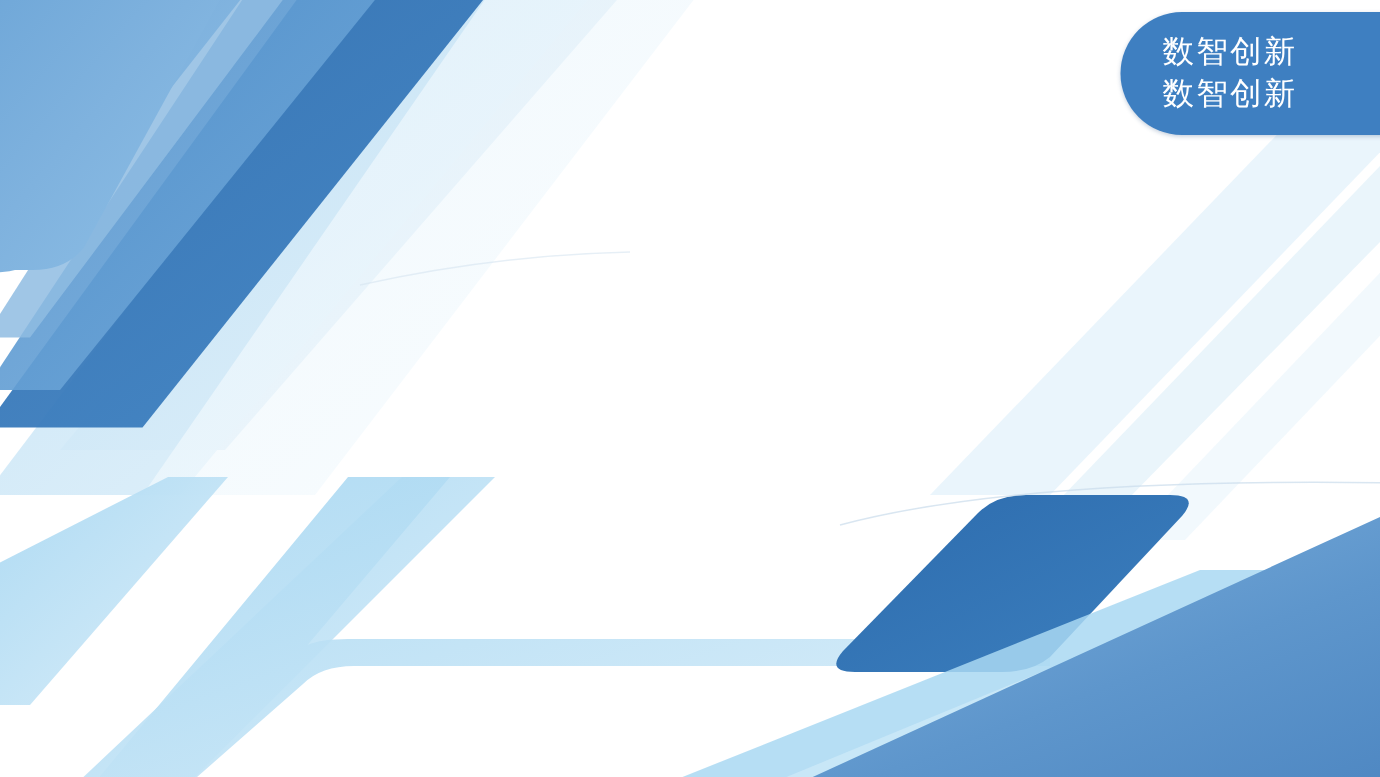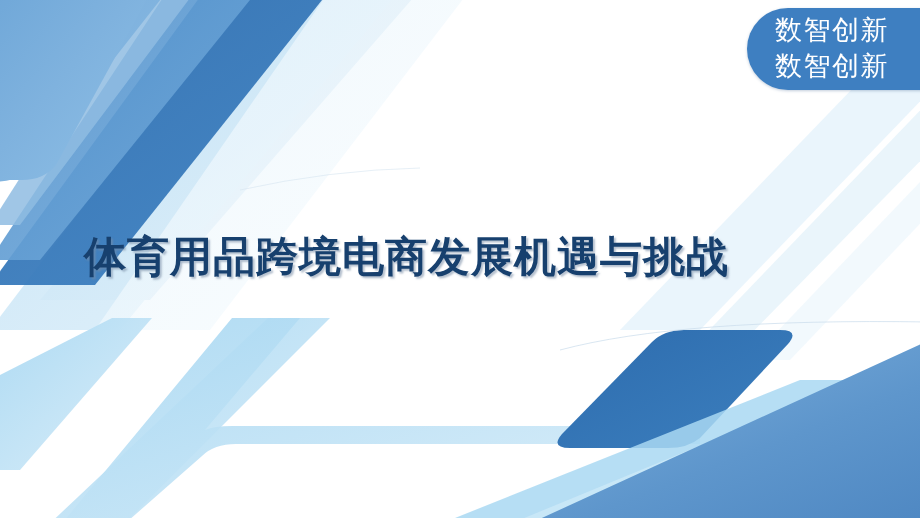--- a/index.html
+++ b/index.html
@@ -43,21 +43,21 @@
     display: flex;
     flex-direction: column;
     align-items: flex-start;
     justify-content: center;
     padding-left: 28px;
     box-sizing: border-box;
     z-index: 7;
   }
   .badge-line {
     color: #ffffff;
-    font-size: 27px;
+    font-size: 21px;
     line-height: 1.32;
     letter-spacing: 1.5px;
     white-space: nowrap;
     font-weight: 400;
   }
 
   
   .title-wrap {
     position: absolute;
     left: 84px;
@@ -204,17 +204,14 @@
 
       </g>
     </svg>
   </div>
 
   <div class="badge">
     <span class="badge-line">数智创新</span>
     <span class="badge-line">数智创新</span>
   </div>
 
-  <div class="title-wrap">
-    <h1 class="main-title">体育用品跨境电商发展机遇与挑战</h1>
-  </div>
 
 </div>
 
 </body></html>

